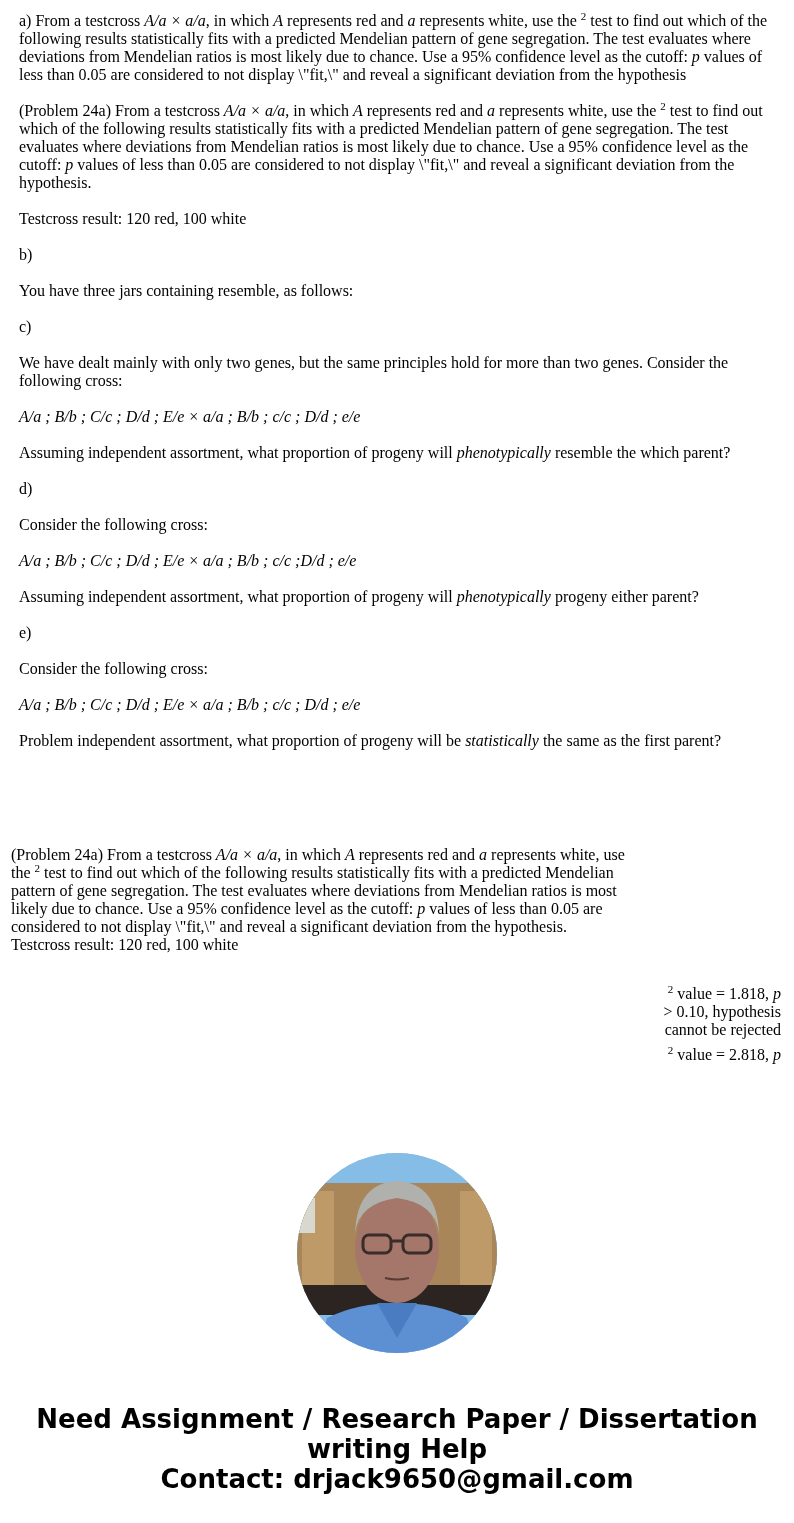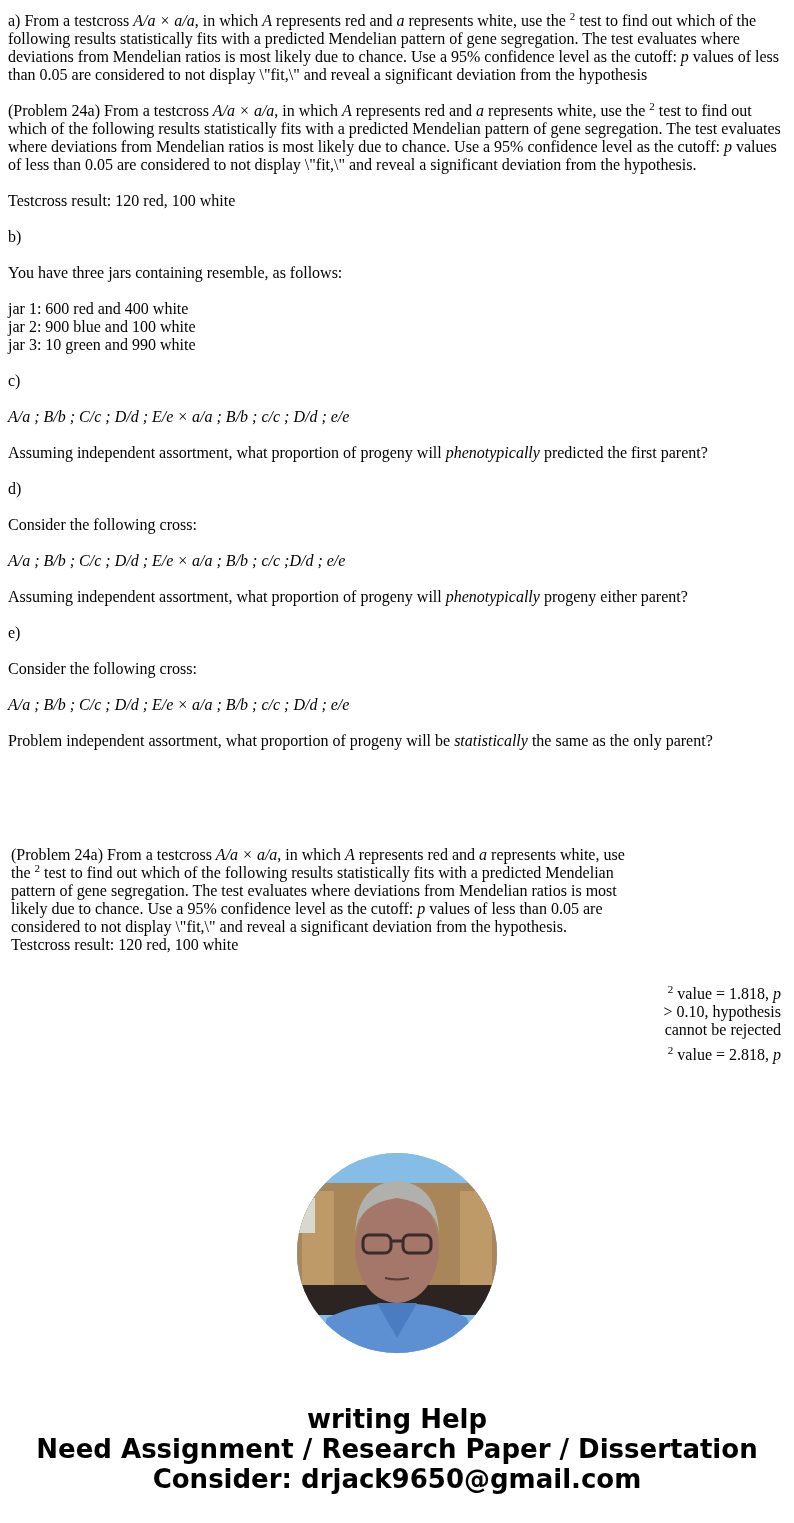--- a/index.html
+++ b/index.html
@@ -7,21 +7,21 @@
       width: 794px;
       height: 1523px;
       position: relative;
       overflow: hidden;
       font-family: "Liberation Serif", serif;
       font-size: 16px;
       line-height: 18px;
       color: #000000;
     }
     .doc { position: absolute; left: 8px; top: 12px; width: 778px; }
-    .doc p { margin: 0 0 18px 0; }
+    .doc p { margin: 0 0 18px 11px; }
     sup { font-size: 11px; line-height: 0; vertical-align: 6px; }
     i { font-style: italic; }
 
     .embed {
       position: absolute;
       left: 11px;
       top: 846px;
       width: 775px;
       height: 276px;
       overflow: hidden;
@@ -67,39 +67,35 @@
 <div class="doc">
 
   <p><span>a)</span><span> From a testcross </span><i>A/a × a/a</i><span>, in which </span><i>A</i><span> represents red and </span><i>a</i><span> represents white, use the </span><sup>2</sup><span> test to find out which of the following results statistically fits with a predicted Mendelian pattern of gene segregation. The test evaluates where deviations from Mendelian ratios is most likely due to chance. Use a 95% confidence level as the cutoff: </span><i>p</i><span> values of less than 0.05 are considered to not display \"fit,\" and reveal a significant deviation from the hypothesis</span></p>
 
   <p><span>(Problem 24a) From a testcross </span><i>A/a × a/a</i><span>, in which </span><i>A</i><span> represents red and </span><i>a</i><span> represents white, use the </span><sup>2</sup><span> test to find out which of the following results statistically fits with a predicted Mendelian pattern of gene segregation. The test evaluates where deviations from Mendelian ratios is most likely due to chance. Use a 95% confidence level as the cutoff: </span><i>p</i><span> values of less than 0.05 are considered to not display \"fit,\" and reveal a significant deviation from the hypothesis.</span></p>
 
   <p>Testcross result: 120 red, 100 white</p>
 
   <p>b)</p>
   <p>You have three jars containing resemble, as follows:</p>
-  <p>
-    <span>jar 1: 600 red and 400 white</span><br>
-    <span>jar 2: 900 blue and 100 white</span><br>
-    <span>jar 3: 10 green and 990 white</span>
-  </p>
 
   <p>c)</p>
+  <p>We have dealt mainly with only two genes, but the same principles hold for more than two genes. Consider the following cross:</p>
   <p><i>A/a ; B/b ; C/c ; D/d ; E/e × a/a ; B/b ; c/c ; D/d ; e/e</i></p>
-  <p><span>Assuming independent assortment, what proportion of progeny will </span><i>phenotypically</i><span> predicted the first parent?</span></p>
+  <p><span>Assuming independent assortment, what proportion of progeny will </span><i>phenotypically</i><span> resemble the which parent?</span></p>
 
   <p>d)</p>
   <p>Consider the following cross:</p>
   <p><i>A/a ; B/b ; C/c ; D/d ; E/e × a/a ; B/b ; c/c ;D/d ; e/e</i></p>
   <p><span>Assuming independent assortment, what proportion of progeny will </span><i>phenotypically</i><span> progeny either parent?</span></p>
 
   <p>e)</p>
   <p>Consider the following cross:</p>
   <p><i>A/a ; B/b ; C/c ; D/d ; E/e × a/a ; B/b ; c/c ; D/d ; e/e</i></p>
-  <p><span>Problem independent assortment, what proportion of progeny will be </span><i>statistically</i><span> the same as the only parent?</span></p>
+  <p><span>Problem independent assortment, what proportion of progeny will be </span><i>statistically</i><span> the same as the first parent?</span></p>
 </div>
 
 <div class="embed">
   <div class="question">
     <p><span>(Problem 24a) From a testcross </span><i>A/a × a/a</i><span>, in which </span><i>A</i><span> represents red and </span><i>a</i><span> represents white, use the </span><sup>2</sup><span> test to find out which of the following results statistically fits with a predicted Mendelian pattern of gene segregation. The test evaluates where deviations from Mendelian ratios is most likely due to chance. Use a 95% confidence level as the cutoff: </span><i>p</i><span> values of less than 0.05 are considered to not display \"fit,\" and reveal a significant deviation from the hypothesis.</span></p>
     <p class="result">Testcross result: 120 red, 100 white</p>
   </div>
 
   <div class="options">
     <div class="option"><sup>2</sup><span> value = 1.818, </span><i>p</i><span> &gt; 0.10, hypothesis cannot be rejected</span></div>
@@ -120,16 +116,16 @@
     <ellipse cx="100" cy="95" rx="42" ry="55" fill="#a4776a"></ellipse>
     <path d="M58 80 Q60 30 100 28 Q140 30 142 80 Q138 50 100 45 Q62 50 58 80 Z" fill="#b0b0ac"></path>
     <rect x="66" y="82" width="28" height="18" rx="6" fill="none" stroke="#3a2c28" stroke-width="3"></rect>
     <rect x="106" y="82" width="28" height="18" rx="6" fill="none" stroke="#3a2c28" stroke-width="3"></rect>
     <line x1="94" y1="88" x2="106" y2="88" stroke="#3a2c28" stroke-width="3"></line>
     <path d="M88 125 Q100 128 112 125" stroke="#5a3a33" stroke-width="2" fill="none"></path>
   </svg>
 </div>
 
 <div class="footer">
+  <div>Need Assignment / Research Paper / Dissertation</div>
   <div>writing Help</div>
-  <div>Need Assignment / Research Paper / Dissertation</div>
-  <div>Consider: drjack9650@gmail.com</div>
+  <div>Contact: drjack9650@gmail.com</div>
 </div>
 
 </body></html>

